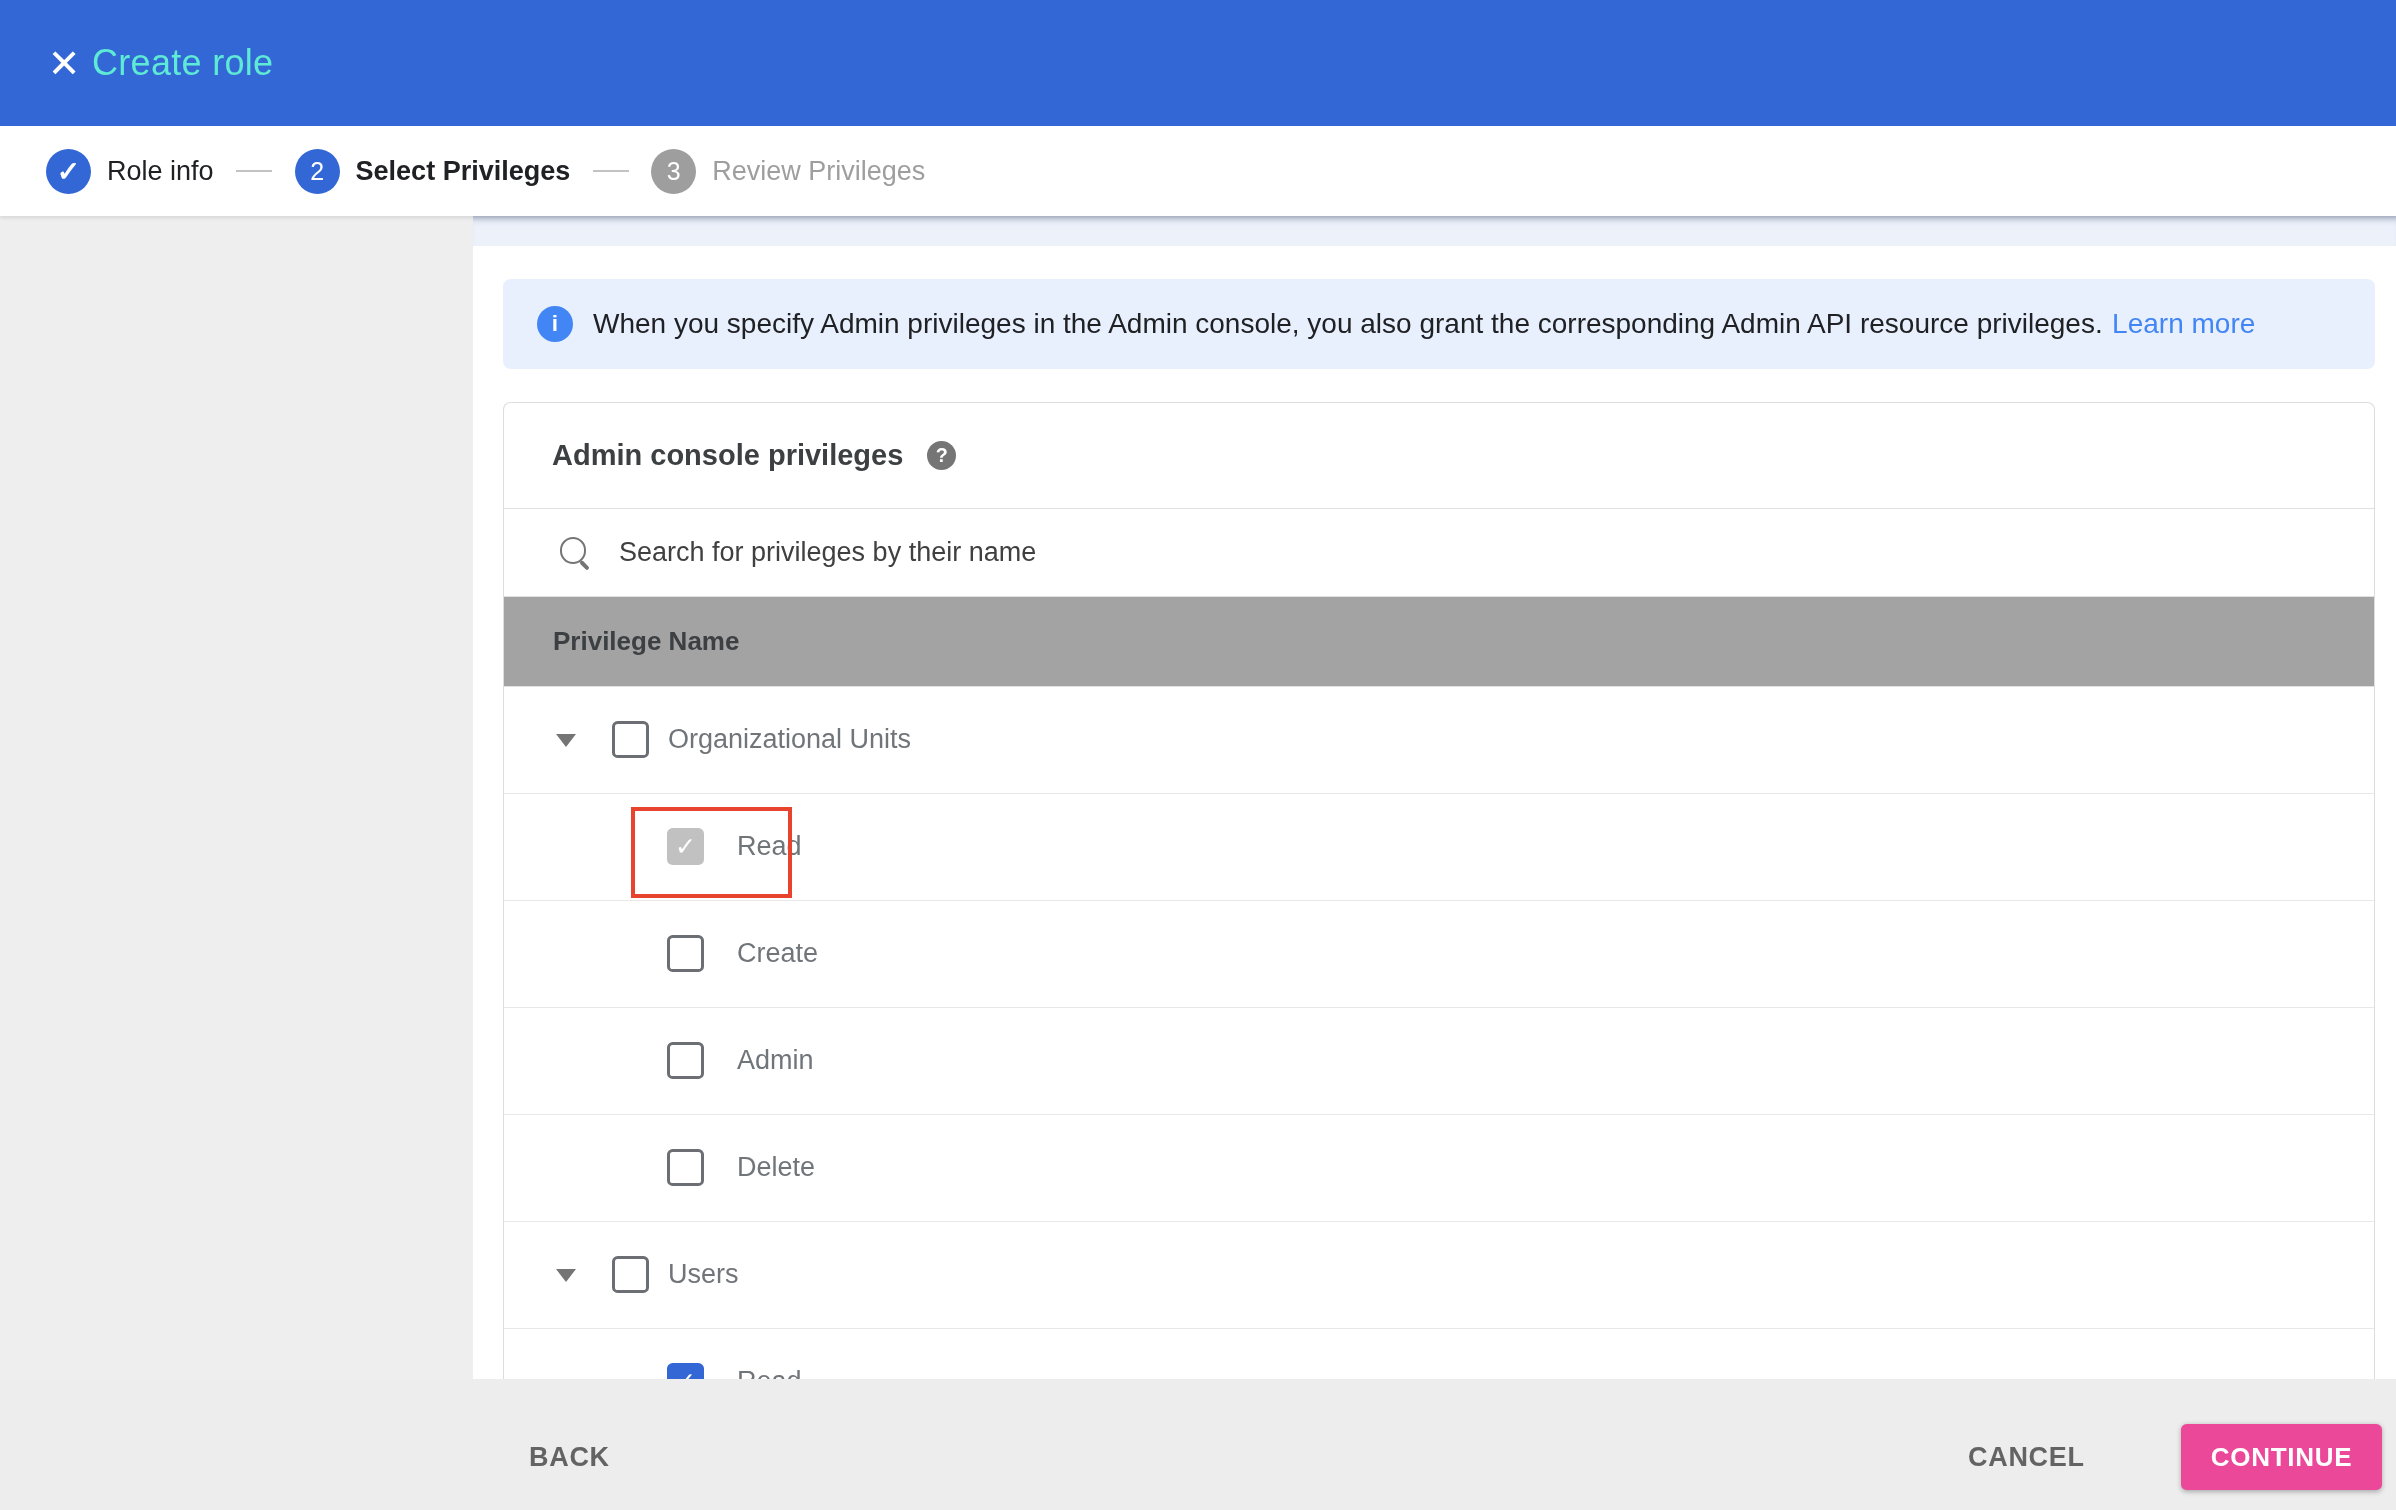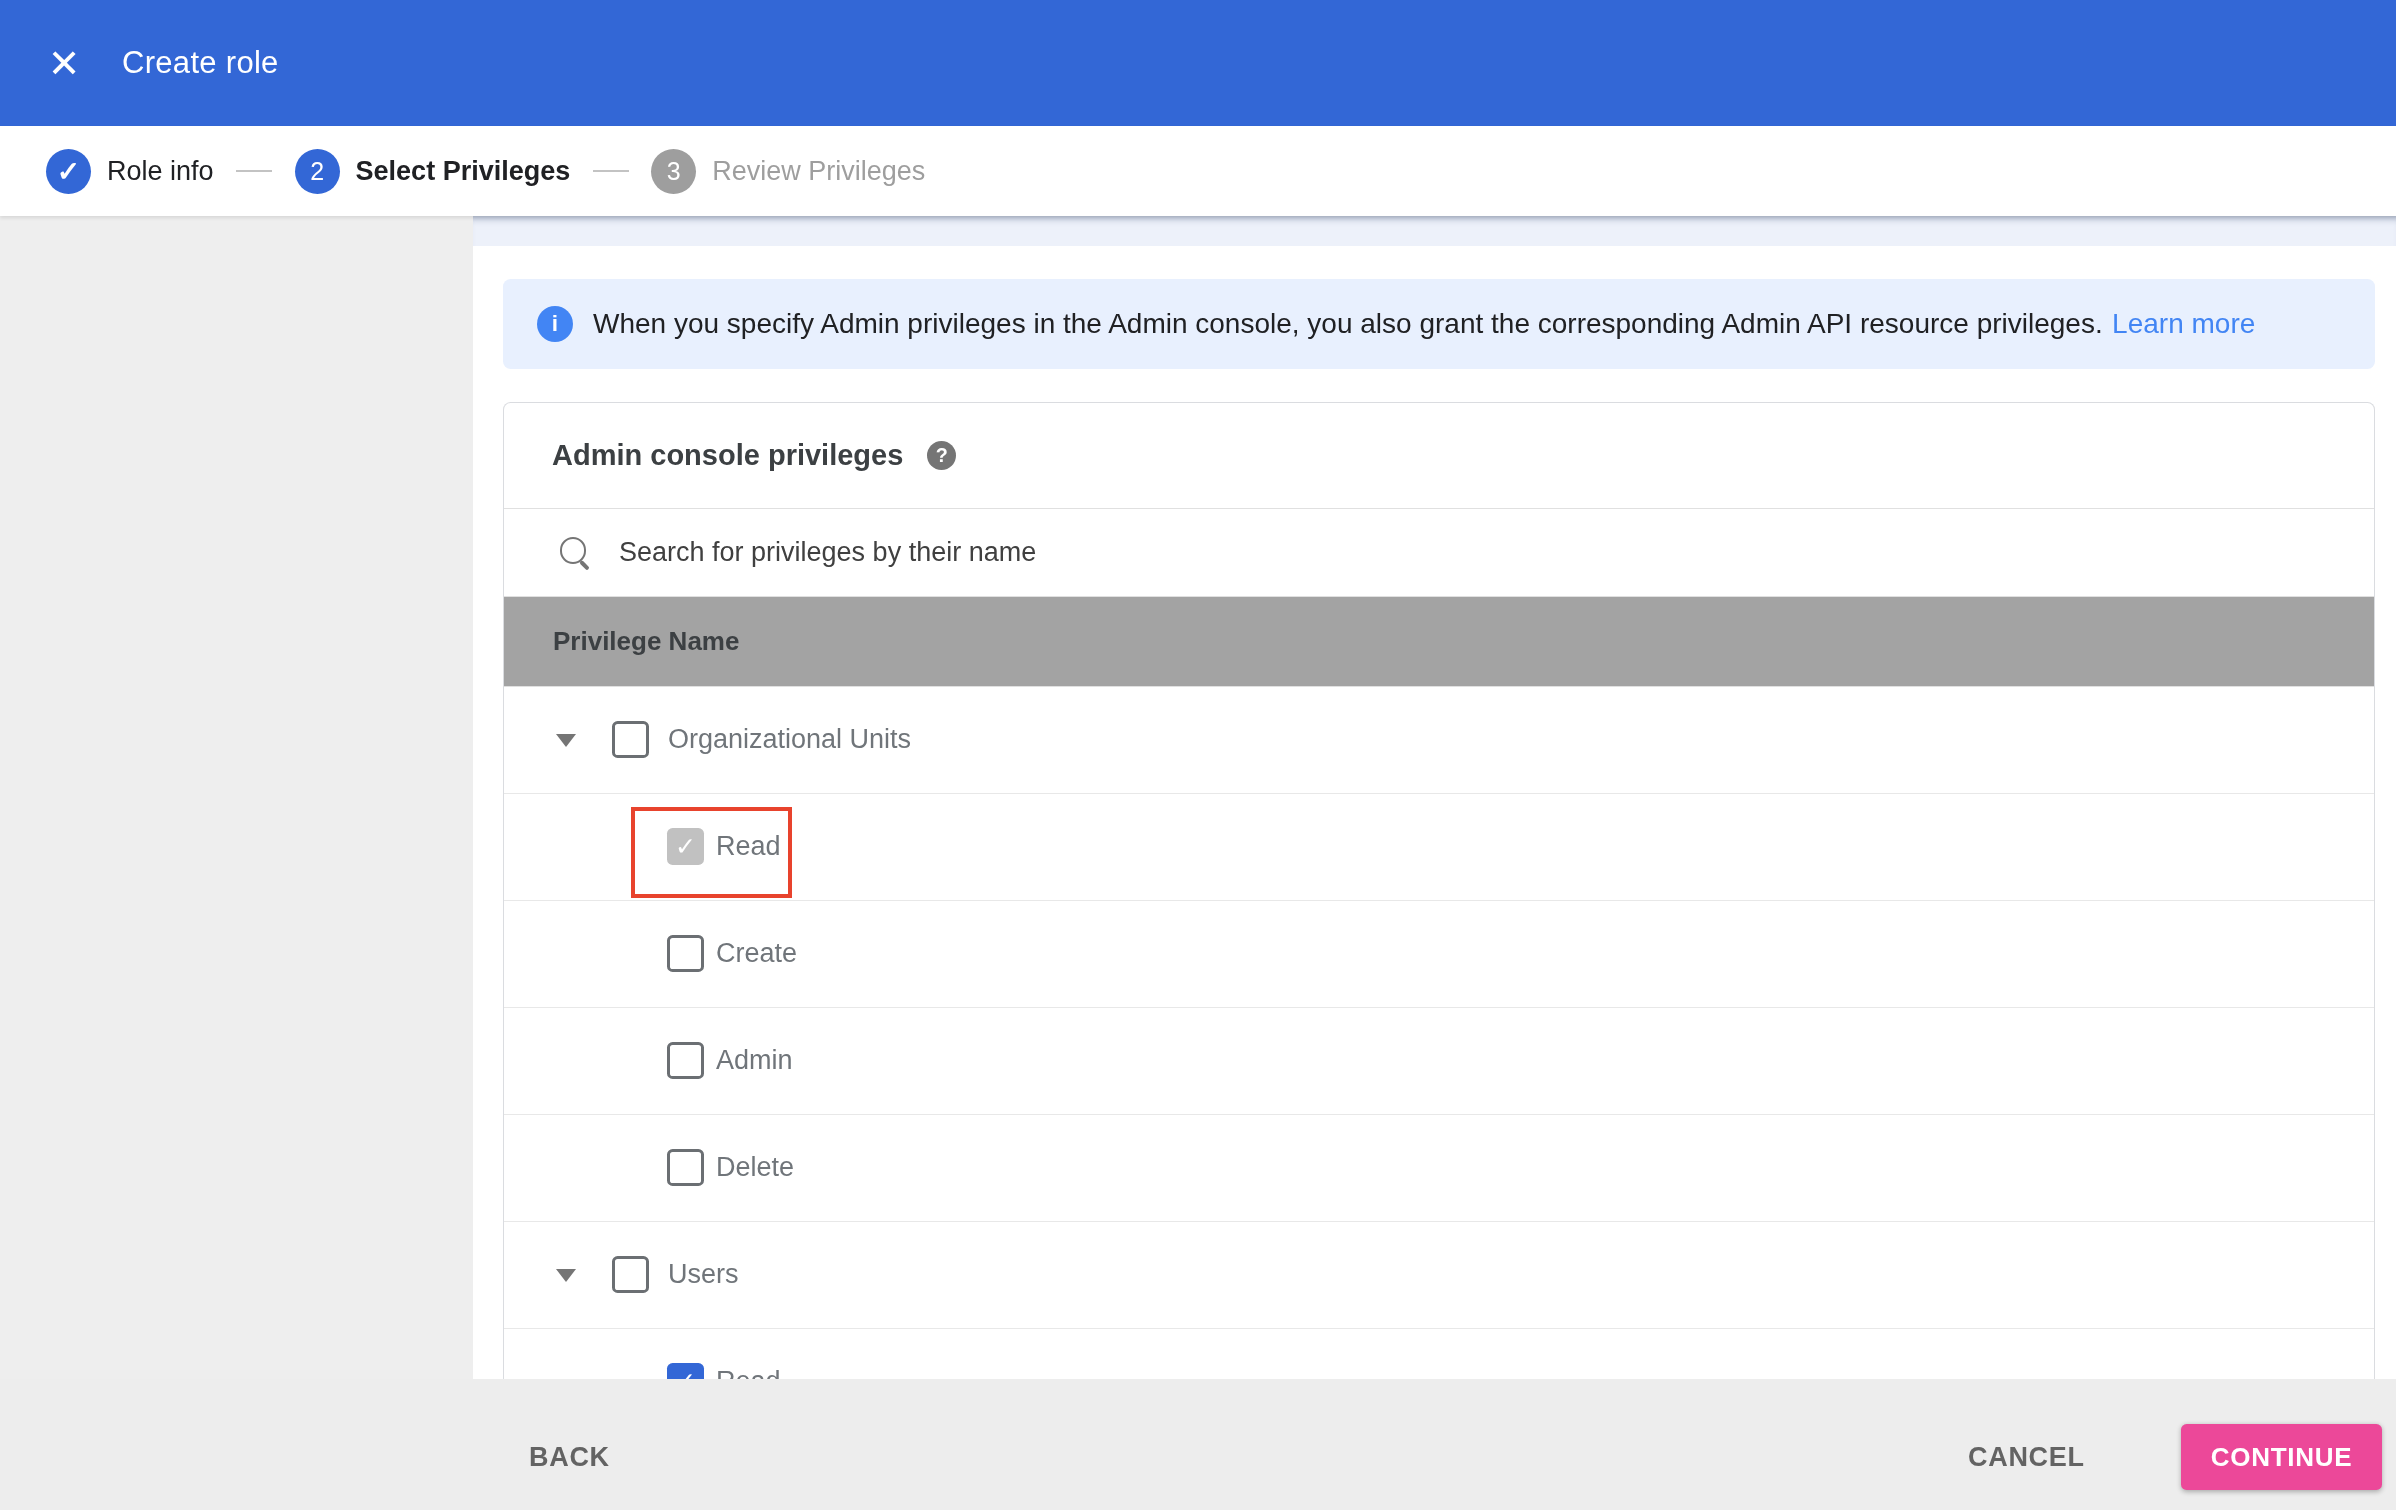--- a/index.html
+++ b/index.html
@@ -13,21 +13,21 @@
   .appbar {
     position:absolute; left:0; top:0; width:2397px; height:126px;
     background:#3367d6; display:flex; align-items:center;
   }
   .close-btn {
     width:56px; height:56px; margin-left:36px;
     display:flex; align-items:center; justify-content:center;
     color:#ffffff; font-size:39px; font-weight:400; cursor:pointer;
   }
   .appbar-title {
-    margin-left:30px; color:#ffffff; font-size:31px; font-weight:400; letter-spacing:0.3px;
+    color:#5eead4; font-size:36px; font-weight:400; letter-spacing:0.3px;
   }
 
   
   .stepper {
     position:absolute; left:0; top:126px; width:2397px; height:90px;
     background:#ffffff; display:flex; align-items:center; padding-left:46px;
     box-shadow:0 1.9px 3.7px rgba(0,0,0,0.10); z-index:5;
   }
   .step { display:flex; align-items:center; }
   .step-circle {
@@ -127,21 +127,21 @@
   }
   .cb.lvl0 { left:108px; }
   .cb.lvl1 { left:163px; }
   .cb.checked-gray { background:#c1c1c1; border:none; color:#ffffff; }
   .cb.checked-blue { background:#3367d6; border:none; color:#ffffff; }
   .plabel {
     position:absolute; top:50%; transform:translateY(-52%);
     font-size:27px; color:#70757a; white-space:nowrap;
   }
   .plabel.lvl0 { left:164px; }
-  .plabel.lvl1 { left:212px; }
+  .plabel.lvl1 { left:233px; }
   .hl-box {
     position:absolute; left:127px; top:13px; width:161px; height:91px;
     border:4.7px solid #e8432d; pointer-events:none;
   }
 
   
   .footer {
     position:absolute; left:0; top:1379px; width:2397px; height:131px;
     background:#ededed; z-index:10;
   }

